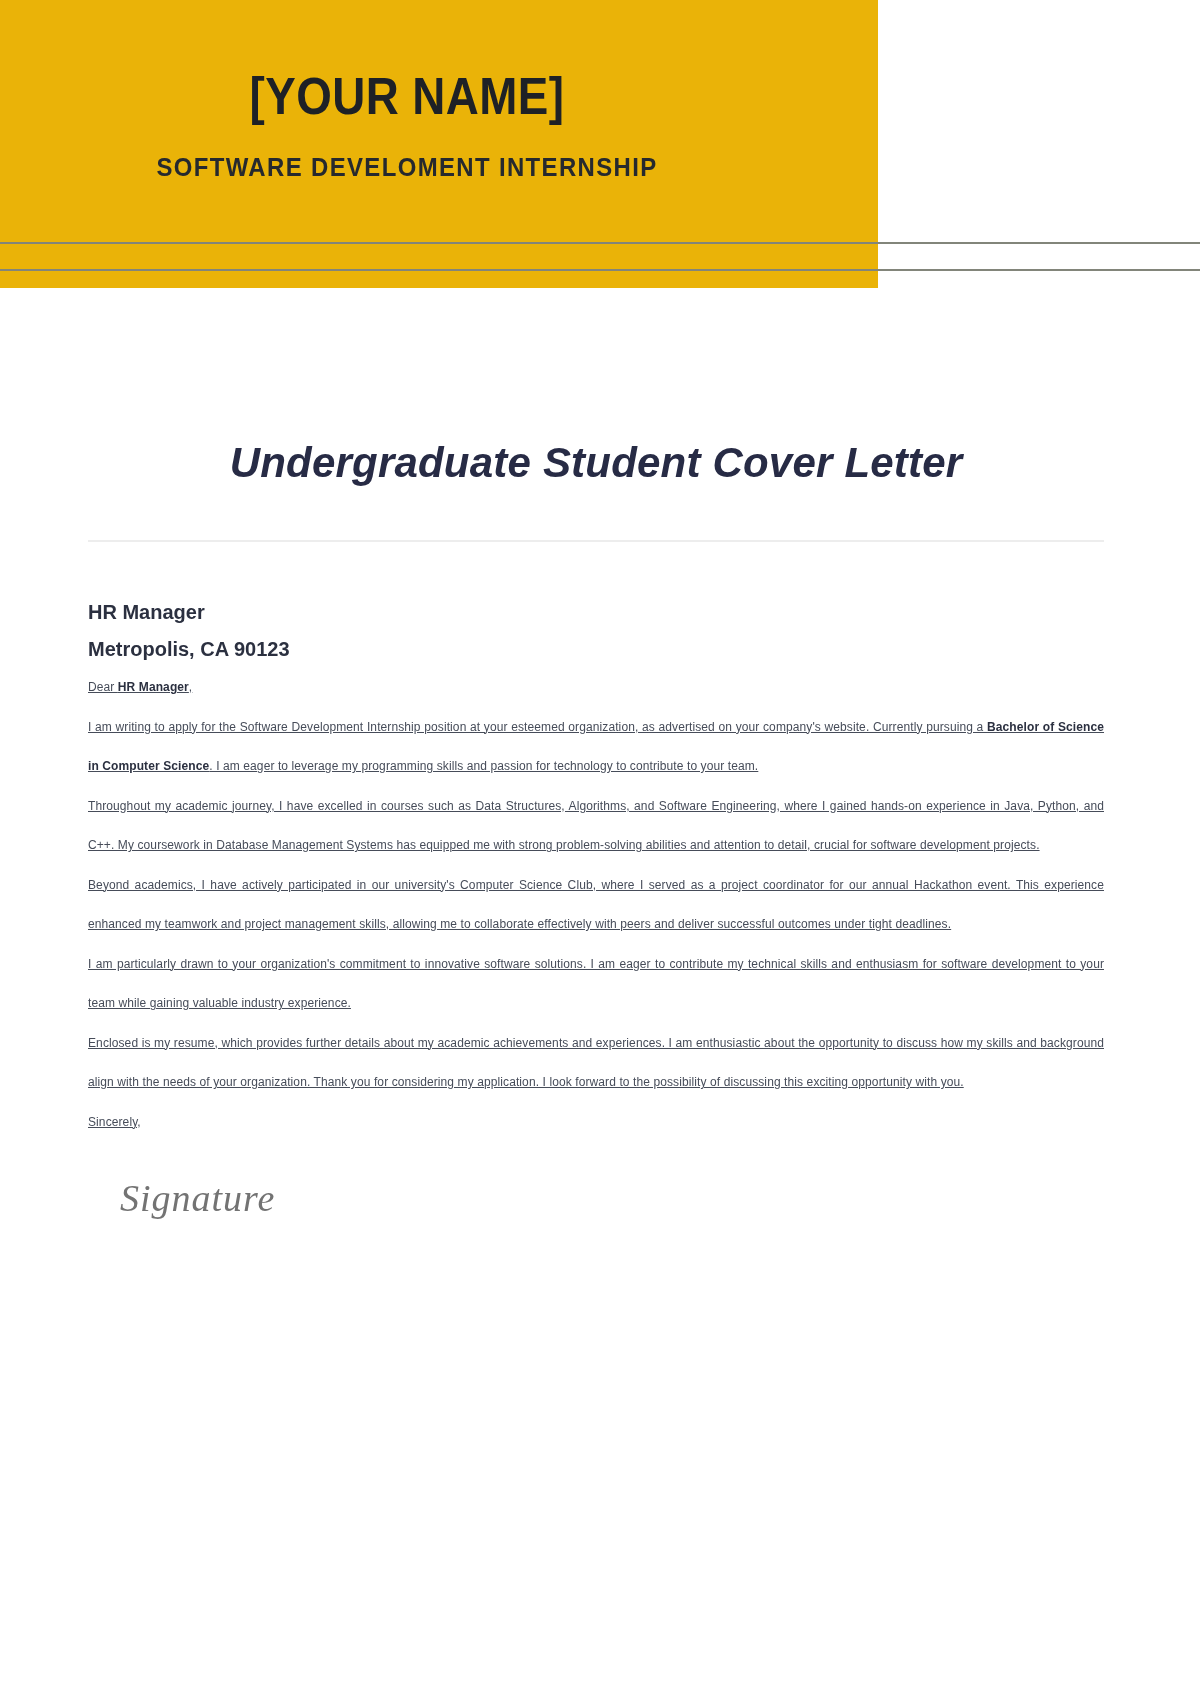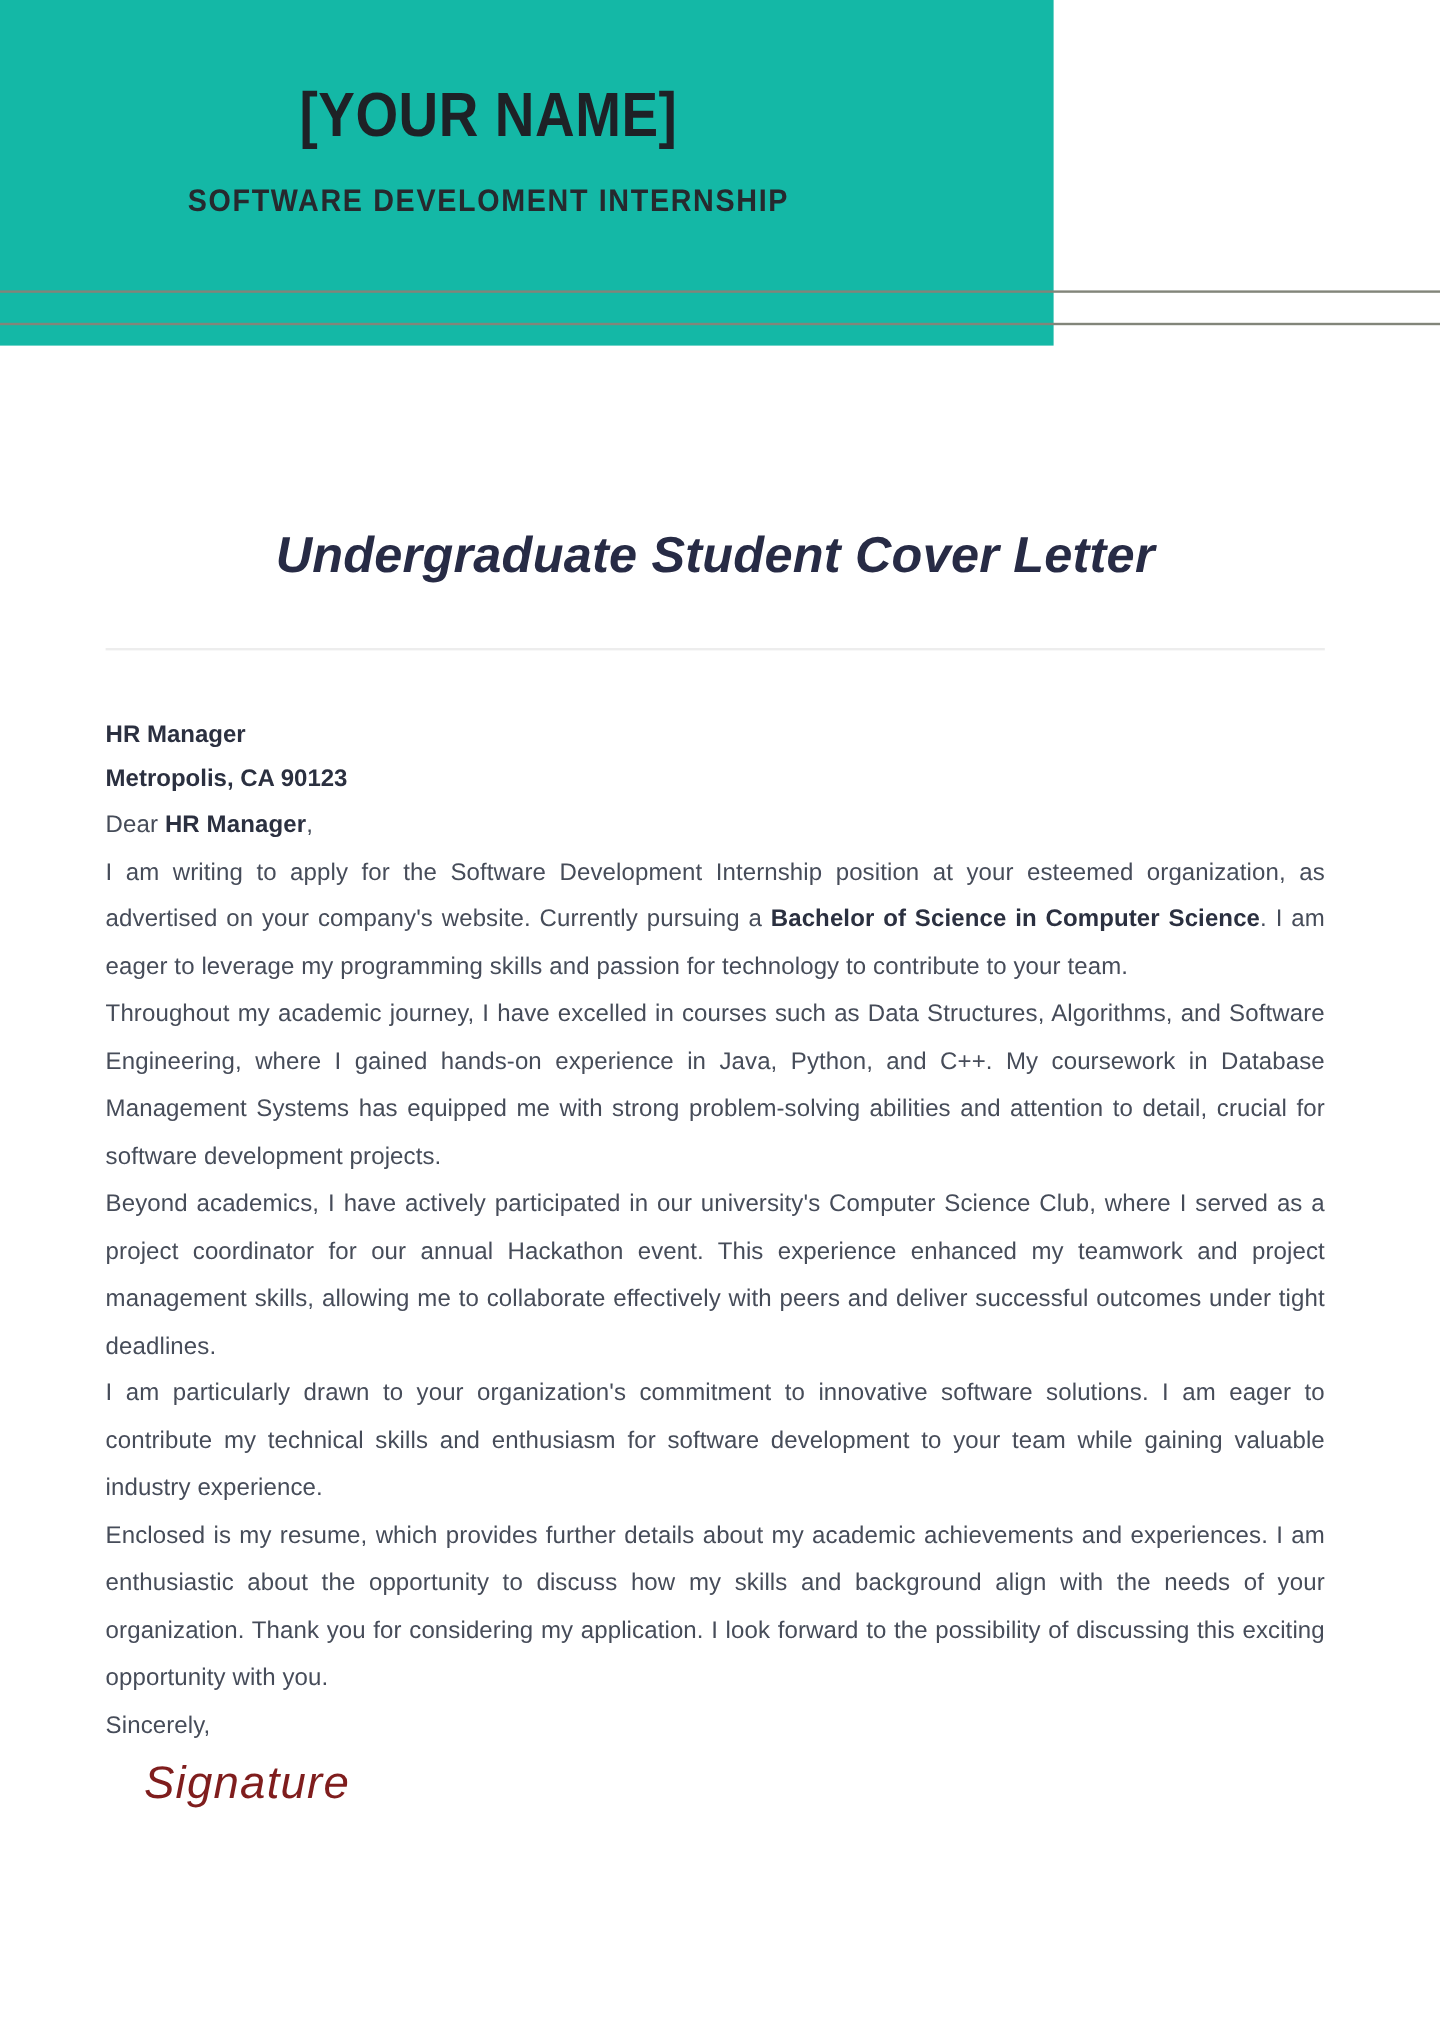--- a/index.html
+++ b/index.html
@@ -13,21 +13,21 @@
     font-family: "Liberation Sans", sans-serif;
     overflow: hidden;
   }
 
   
   .header-block {
     position: absolute;
     top: 0; left: 0;
     width: 878px;
     height: 288px;
-    background: #14b8a6;
+    background: #eab308;
   }
   .header-inner {
     position: absolute;
     top: 0; left: 0;
     width: 814px;
     text-align: center;
     padding-top: 66px;
   }
   .header-name {
     font-size: 52px;
@@ -82,40 +82,41 @@
     margin: 52px 0 0 0;
   }
   .address {
     margin-top: 52px;
     font-size: 20px;
     font-weight: 700;
     line-height: 37px;
     color: #2b3040;
   }
   .letter-text {
-    font-size: 20px;
+    font-size: 12px;
     line-height: 39.5px;
     color: #464c59;
     letter-spacing: 0.1px;
+    text-decoration: underline;
   }
   .letter-text p {
     margin: 0;
     text-align: justify;
   }
   .salutation { text-align: left !important; }
   .bold-inline { font-weight: 700; color: #2b3040; }
   .closing { text-align: right; }
   .signature {
-    margin-top: 4px;
+    margin-top: 32px;
     padding-left: 32px;
-    font-family: Liberation Sans, sans-serif;
+    font-family: Liberation Serif, serif;
     font-style: italic;
     font-size: 38px;
     line-height: 48px;
-    color: #7f1d1d;
+    color: #737373;
     letter-spacing: 1px;
   }
 </style>
 </head>
 <body>
 
 <div class="page">
 
   <div class="header-block">
     <div class="header-inner">

